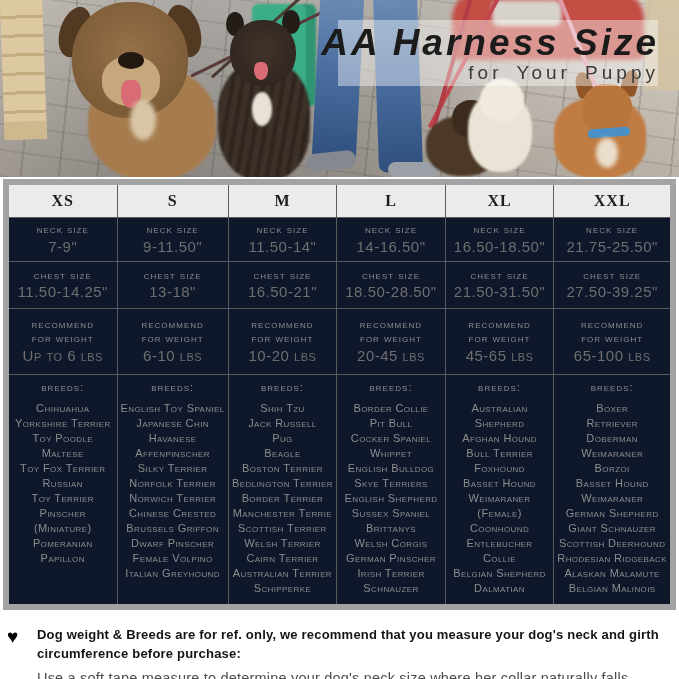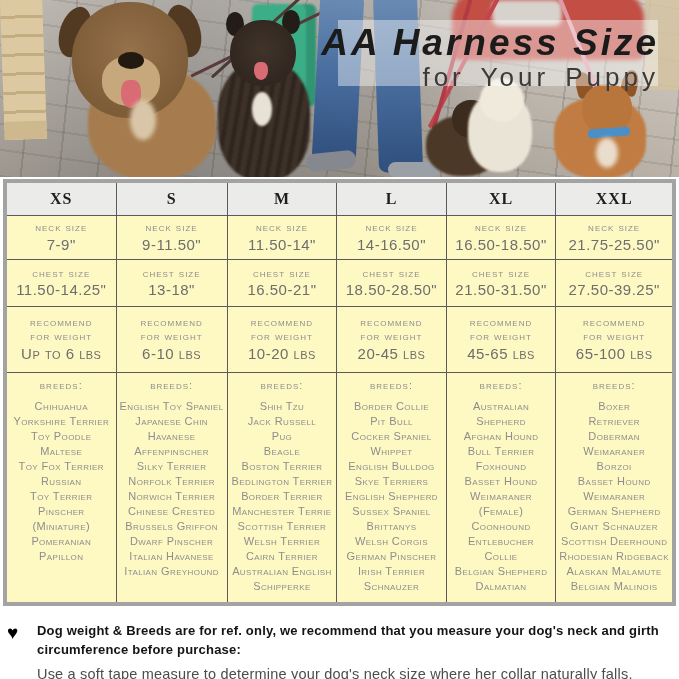--- a/index.html
+++ b/index.html
@@ -77,27 +77,27 @@
   .dogE-body { left:554px; top:98px; width:92px; height:80px; background:#c07c42; border-radius:42%; filter:blur(1px); }
   .dogE-head { left:582px; top:84px; width:50px; height:50px; background:#b9763c; border-radius:46%; }
   .dogE-earL { left:576px; top:72px; width:16px; height:26px; background:#8f5527; border-radius:50% 50% 20% 20%; transform:rotate(-14deg); }
   .dogE-earR { left:622px; top:70px; width:16px; height:26px; background:#8f5527; border-radius:50% 50% 20% 20%; transform:rotate(14deg); }
   .dogE-collar { left:588px; top:128px; width:42px; height:9px; background:#4a90c6; border-radius:4px; transform:rotate(-4deg); }
   .dogE-chest { left:596px; top:138px; width:22px; height:30px; background:#e9ddcc; border-radius:50%; filter:blur(2px); }
 
   .title-box { left:338px; top:20px; width:320px; height:66px; background:rgba(255,255,255,.42); }
   .hero-title { position:absolute; right:20px; top:22px; font-size:37px; font-weight:700;
      letter-spacing:3px; color:#1b1b1b; white-space:nowrap;font-style:italic; }
-  .hero-subtitle { position:absolute; right:20px; top:62px; font-size:26px; font-weight:400;
+  .hero-subtitle { position:absolute; right:20px; top:62px; font-size:19px; font-weight:400;
      letter-spacing:4px; word-spacing:5px; color:#3a3a3a; white-space:nowrap; }
 
   
-  .size-table { margin:2px 3px 0 3px; border:4px solid #a3a3a3;
+  .size-table { margin:2px 3px 0 3px; border:6px solid #a3a3a3;
      display:grid; grid-template-columns:repeat(6,1fr);
-     grid-template-rows:33px 44px 47px 66px auto; background:#fef9c3; }
+     grid-template-rows:33px 44px 47px 66px auto; background:#0f172a; }
   .cell { border-right:1px solid #5a5a5a; border-bottom:1px solid #5a5a5a;
      display:flex; flex-direction:column; align-items:center; justify-content:center;
      text-align:center; padding:2px 3px; }
   .cell.col-last { border-right:none; }
   .cell.row-last { border-bottom:none;gap:6px; }
   .th { background:#ebebe9; font-family:"Liberation Serif", serif; font-weight:700;
      font-size:16px; letter-spacing:1px; color:#1d1d1d; }
   .lbl { font-variant:small-caps; text-transform:lowercase; font-size:11px; letter-spacing:1px;
      color:#8d8d8d; line-height:1.25; }
   .val { font-variant:small-caps; font-size:15px; letter-spacing:.5px; color:#6e6e6e; line-height:1.2; margin-top:1px; }
@@ -280,39 +280,39 @@
           <div>English Toy Spaniel</div>
           <div>Japanese Chin</div>
           <div>Havanese</div>
           <div>Affenpinscher</div>
           <div>Silky Terrier</div>
           <div>Norfolk Terrier</div>
           <div>Norwich Terrier</div>
           <div>Chinese Crested</div>
           <div>Brussels Griffon</div>
           <div>Dwarf Pinscher</div>
-          <div>Italian Havanese</div>
+          <div>Female Volpino</div>
           <div>Italian Greyhound</div>
         </div>
     </div>
     <div class="cell breeds row-last">
       <span class="lbl">Breeds:</span>
       <div class="breed-list">
           <div>Shih Tzu</div>
           <div>Jack Russell</div>
           <div>Pug</div>
           <div>Beagle</div>
           <div>Boston Terrier</div>
           <div>Bedlington Terrier</div>
           <div>Border Terrier</div>
           <div>Manchester Terrie</div>
           <div>Scottish Terrier</div>
           <div>Welsh Terrier</div>
           <div>Cairn Terrier</div>
-          <div>Australian English</div>
+          <div>Australian Terrier</div>
           <div>Schipperke</div>
         </div>
     </div>
     <div class="cell breeds row-last">
       <span class="lbl">Breeds:</span>
       <div class="breed-list">
           <div>Border Collie</div>
           <div>Pit Bull</div>
           <div>Cocker Spaniel</div>
           <div>Whippet</div>

